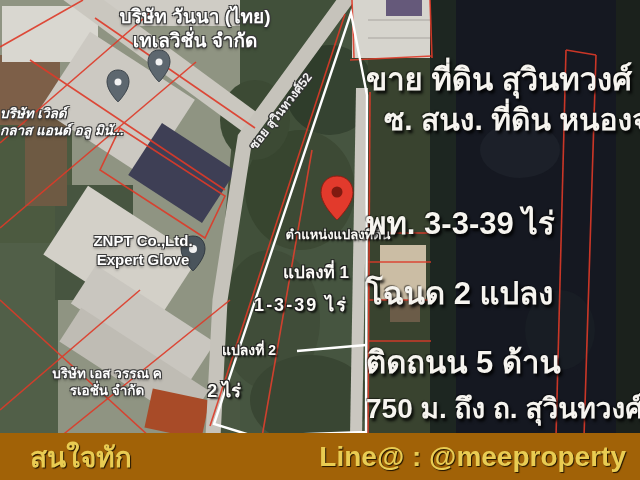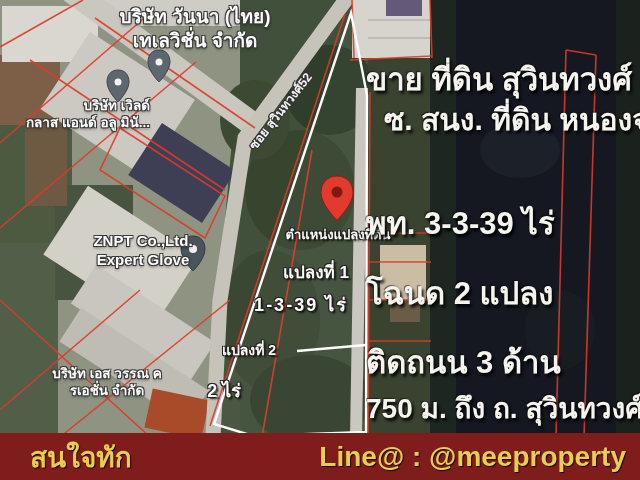--- a/index.html
+++ b/index.html
@@ -9,21 +9,21 @@
     background:#45523c;
   }
   #map-svg{position:absolute;left:0;top:0;width:640px;height:437px;display:block;}
   .overlay{position:absolute;}
   
   .maplabel{
     color:#fff;font-weight:bold;text-align:center;white-space:pre-line;line-height:1.25;
     text-shadow:-1px -1px 0 #3a3a3a,1px -1px 0 #3a3a3a,-1px 1px 0 #3a3a3a,1px 1px 0 #3a3a3a,0 2px 3px rgba(0,0,0,.55);
   }
   .poi-top{left:195px;top:5px;font-size:19px;transform:translateX(-50%);}
-  .poi-world{left:0;top:98px;width:150px;text-align:right;font-size:13.5px;}
+  .poi-world{left:0;top:106px;width:150px;text-align:left;font-size:13.5px;font-style:italic;}
   .poi-znpt{left:143px;top:232px;font-size:15px;transform:translateX(-50%);}
   .poi-swan{left:107px;top:366px;font-size:13.5px;transform:translateX(-50%);}
   .street-label{
     left:252px;top:138px;color:#f2f2f2;font-weight:bold;font-size:12.5px;white-space:nowrap;
     transform:rotate(-52deg);transform-origin:0 50%;
     text-shadow:-1px -1px 0 #333,1px -1px 0 #333,-1px 1px 0 #333,1px 1px 0 #333;
   }
   
   .plotlabel{
     color:#fdfcf8;font-weight:bold;white-space:nowrap;transform:translateX(-50%);
@@ -39,21 +39,21 @@
     left:366px;top:60px;width:274px;color:#f6f4ef;font-weight:bold;
     text-shadow:2px 3px 3px rgba(0,0,0,.9),-1px -1px 1px rgba(0,0,0,.5);
   }
   .ad-title1{font-size:31px;line-height:1.3;white-space:nowrap;}
   .ad-title2{font-size:30px;line-height:1.3;padding-left:18px;white-space:nowrap;}
   .ad-details{margin-top:62px;}
   .ad-line{font-size:31px;line-height:1.5;white-space:nowrap;margin-top:23px;}
   .ad-line-last{font-size:28px;line-height:1.6;white-space:nowrap;}
   
   .footer{
-    left:0;bottom:0;width:640px;height:47px;background:#7f1d1d;
+    left:0;bottom:0;width:640px;height:47px;background:#a16207;
     display:flex;align-items:center;justify-content:space-between;
     padding:0 14px 0 30px;box-sizing:border-box;
   }
   .footer span{
     color:#e9cc52;font-weight:bold;font-size:28px;white-space:nowrap;
     text-shadow:1px 1px 1px rgba(0,0,0,.8);
   }
 </style>
 </head>
 <body>
@@ -182,21 +182,21 @@
   <div class="overlay plotlabel plot1-area">1-3-39 ไร่</div>
   <div class="overlay plotlabel plot2-name">แปลงที่ 2</div>
   <div class="overlay plotlabel plot2-area">2 ไร่</div>
 
   <div class="overlay ad-block">
     <div class="ad-title1">ขาย ที่ดิน สุวินทวงศ์ 52</div>
     <div class="ad-title2">ซ. สนง. ที่ดิน หนองจอก</div>
     <div class="ad-details">
       <div class="ad-line">พท. 3-3-39 ไร่</div>
       <div class="ad-line">โฉนด 2 แปลง</div>
-      <div class="ad-line">ติดถนน 3 ด้าน</div>
+      <div class="ad-line">ติดถนน 5 ด้าน</div>
       <div class="ad-line-last">750 ม. ถึง ถ. สุวินทวงศ์</div>
     </div>
   </div>
 
   <div class="overlay footer">
     <span>สนใจทัก</span>
     <span>Line@ : @meeproperty</span>
   </div>
 
 </div>

